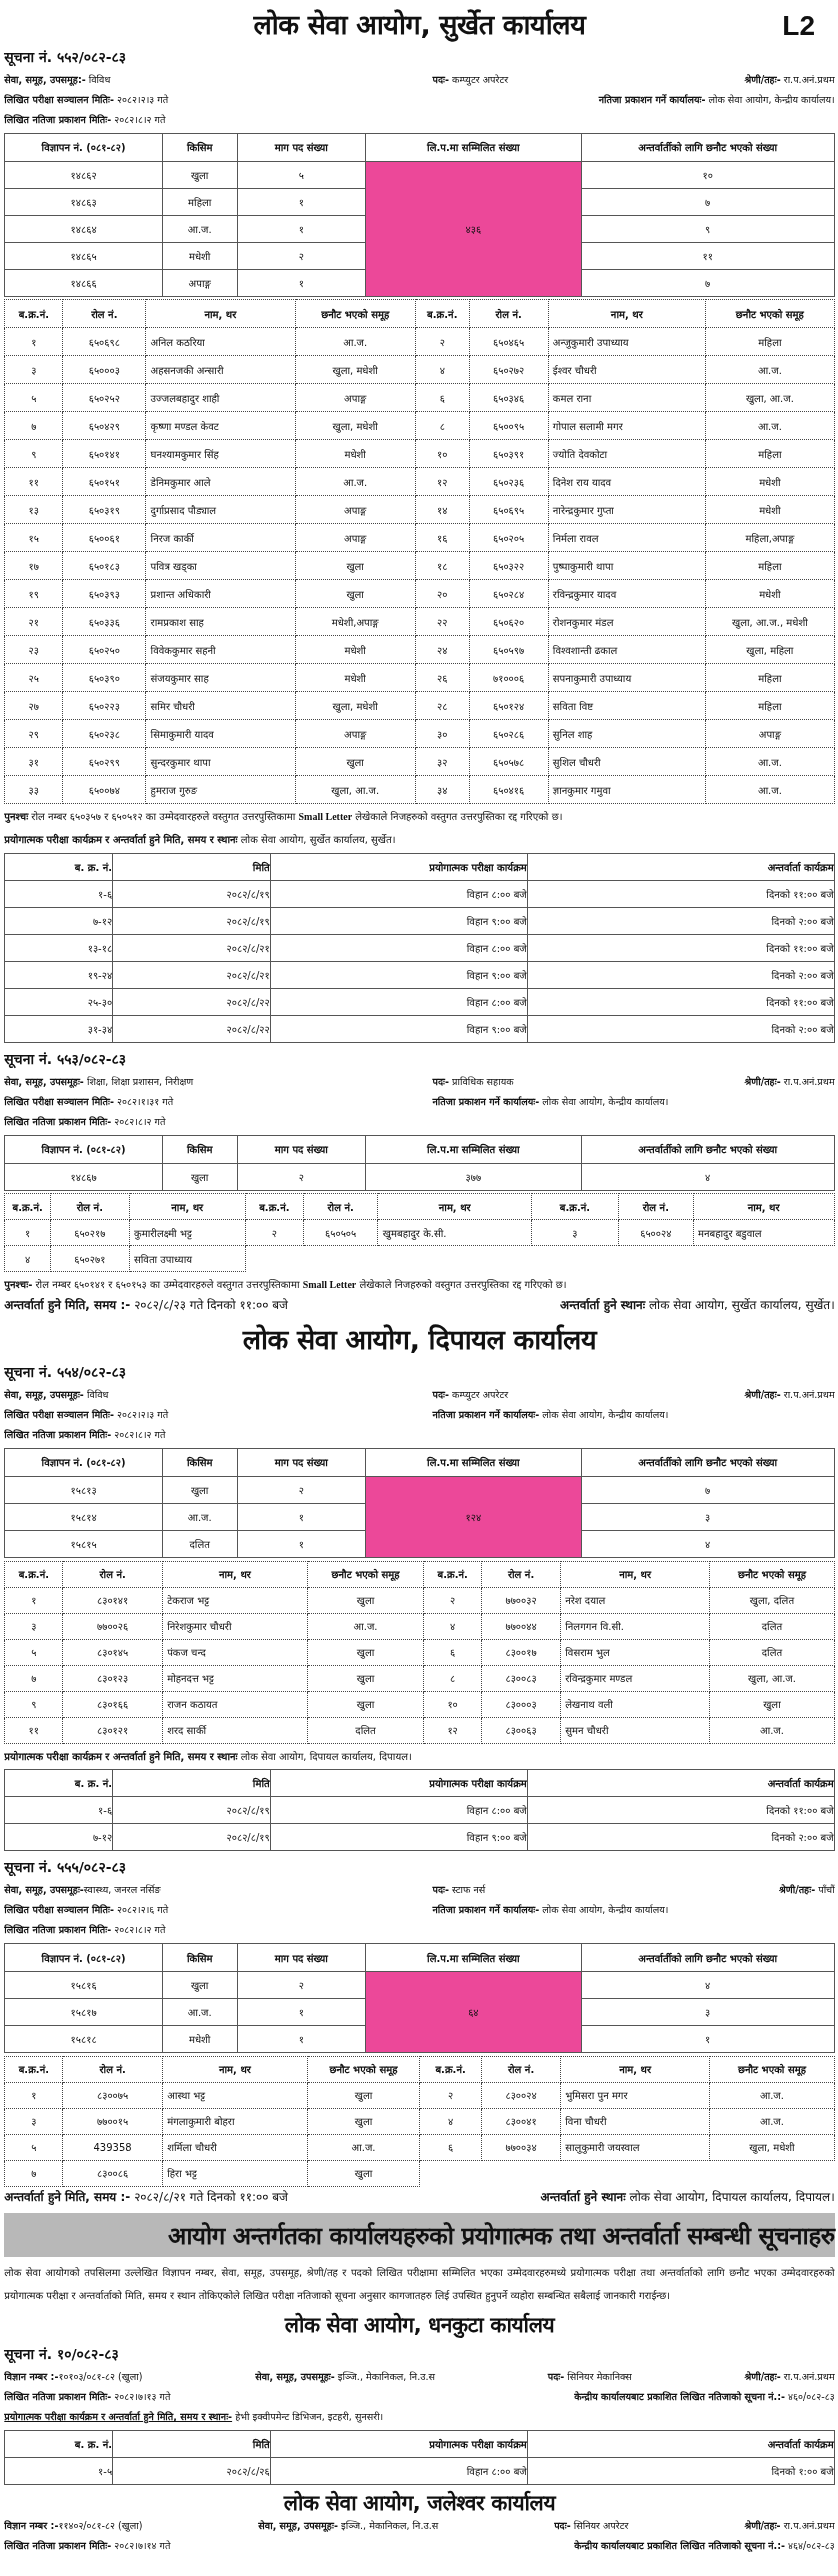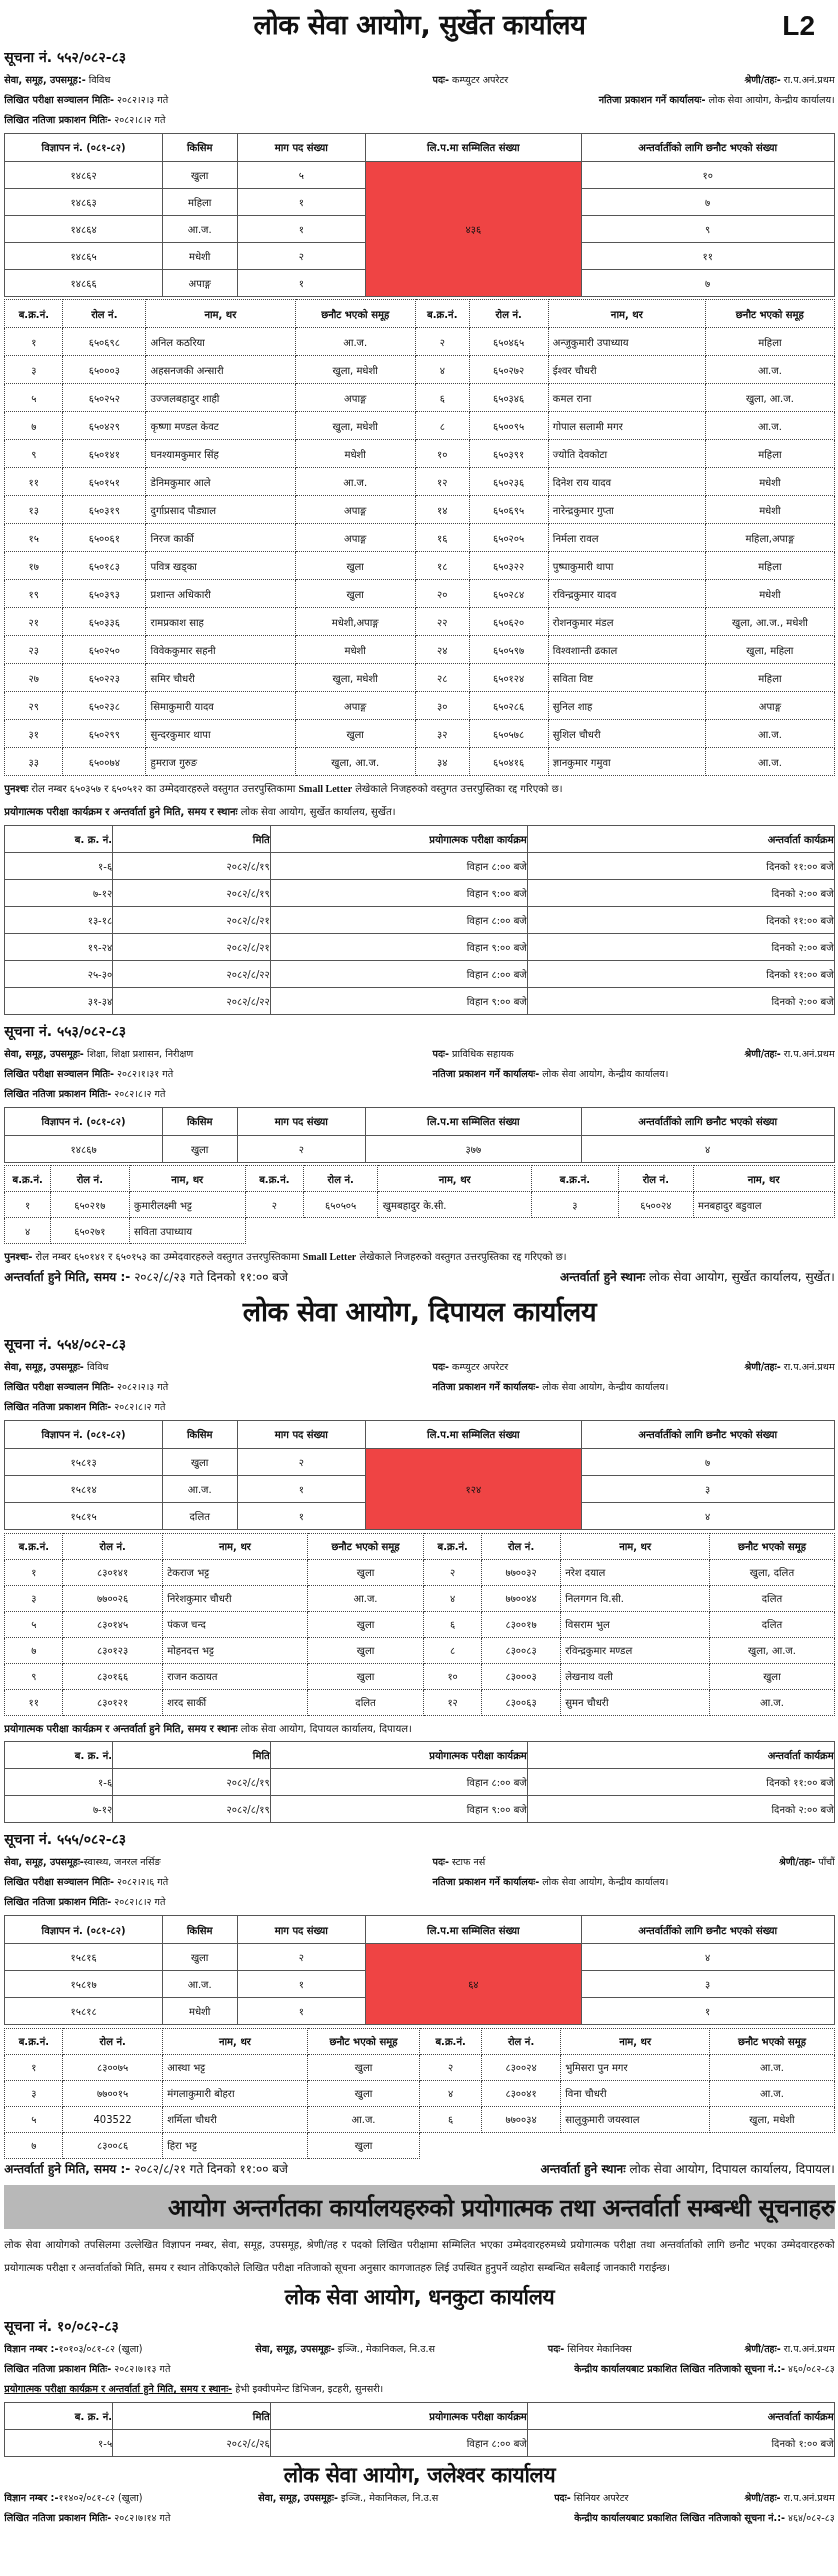--- a/index.html
+++ b/index.html
@@ -12,21 +12,21 @@
   .meta-row { display: flex; justify-content: space-between; font-size: 9.6px; line-height: 20px; gap: 13px; }
   .meta-row .col { white-space: nowrap; }
   .meta-row b { font-weight: bold; }
   .meta-row .c1 { flex: 0 0 50%; }
   .meta-row .c2 { flex: 1; }
   .meta-row .c3 { text-align: right; }
   table { border-collapse: collapse; width: 100%; }
   table.summary { border: 1.4px solid #333; margin-top: 2.8px; }
   table.summary th, table.summary td { border: 0.7px solid #555; text-align: center; height: 27px; font-size: 10px; }
   table.summary th { font-weight: bold; height: 28px; }
-  table.summary td.merged { background: #ef4444; }
+  table.summary td.merged { background: #ec4899; }
   table.cand { margin-top: 2.8px; }
   table.cand th, table.cand td { border: 0.7px dotted #444; height: 28px; font-size: 10px; }
   table.cand td.c { text-align: center; }
   table.cand td.l { text-align: left; padding-left: 4.3px; }
   table.cand th { font-weight: bold; text-align: center; }
   table.cand.compact th, table.cand.compact td { height: 26px; }
   .note { font-size: 10px; line-height: 20px; margin-top: 2.8px; }
   .note b { font-weight: bold; }
   .note .en { font-family: "Liberation Serif", serif; font-weight: bold; }
   table.sched { border: 1.4px solid #222; margin-top: 2.8px; }
@@ -234,20 +234,30 @@
             <td class="c">२३</td>
             <td class="c">६५०२५०</td>
             <td class="l">विवेककुमार सहनी</td>
             <td class="c">मधेशी</td>
             <td class="c">२४</td>
             <td class="c">६५०५९७</td>
             <td class="l">विश्वशान्ती ढकाल</td>
             <td class="c">खुला, महिला</td>
           </tr>
           <tr>
+            <td class="c">२५</td>
+            <td class="c">६५०३९०</td>
+            <td class="l">संजयकुमार साह</td>
+            <td class="c">मधेशी</td>
+            <td class="c">२६</td>
+            <td class="c">७१०००६</td>
+            <td class="l">सपनाकुमारी उपाध्याय</td>
+            <td class="c">महिला</td>
+          </tr>
+          <tr>
             <td class="c">२७</td>
             <td class="c">६५०२२३</td>
             <td class="l">समिर चौधरी</td>
             <td class="c">खुला, मधेशी</td>
             <td class="c">२८</td>
             <td class="c">६५०१२४</td>
             <td class="l">सविता विष्ट</td>
             <td class="c">महिला</td>
           </tr>
           <tr>
@@ -661,21 +671,21 @@
             <td class="c">७७००१५</td>
             <td class="l">मंगलाकुमारी बोहरा</td>
             <td class="c">खुला</td>
             <td class="c">४</td>
             <td class="c">८३००४१</td>
             <td class="l">विना चौधरी</td>
             <td class="c">आ.ज.</td>
           </tr>
           <tr>
             <td class="c">५</td>
-            <td class="c">403522</td>
+            <td class="c">439358</td>
             <td class="l">शर्मिला चौधरी</td>
             <td class="c">आ.ज.</td>
             <td class="c">६</td>
             <td class="c">७७००३४</td>
             <td class="l">सालुकुमारी जयस्वाल</td>
             <td class="c">खुला, मधेशी</td>
           </tr>
           <tr>
             <td class="c">७</td>
             <td class="c">८३००८६</td>

